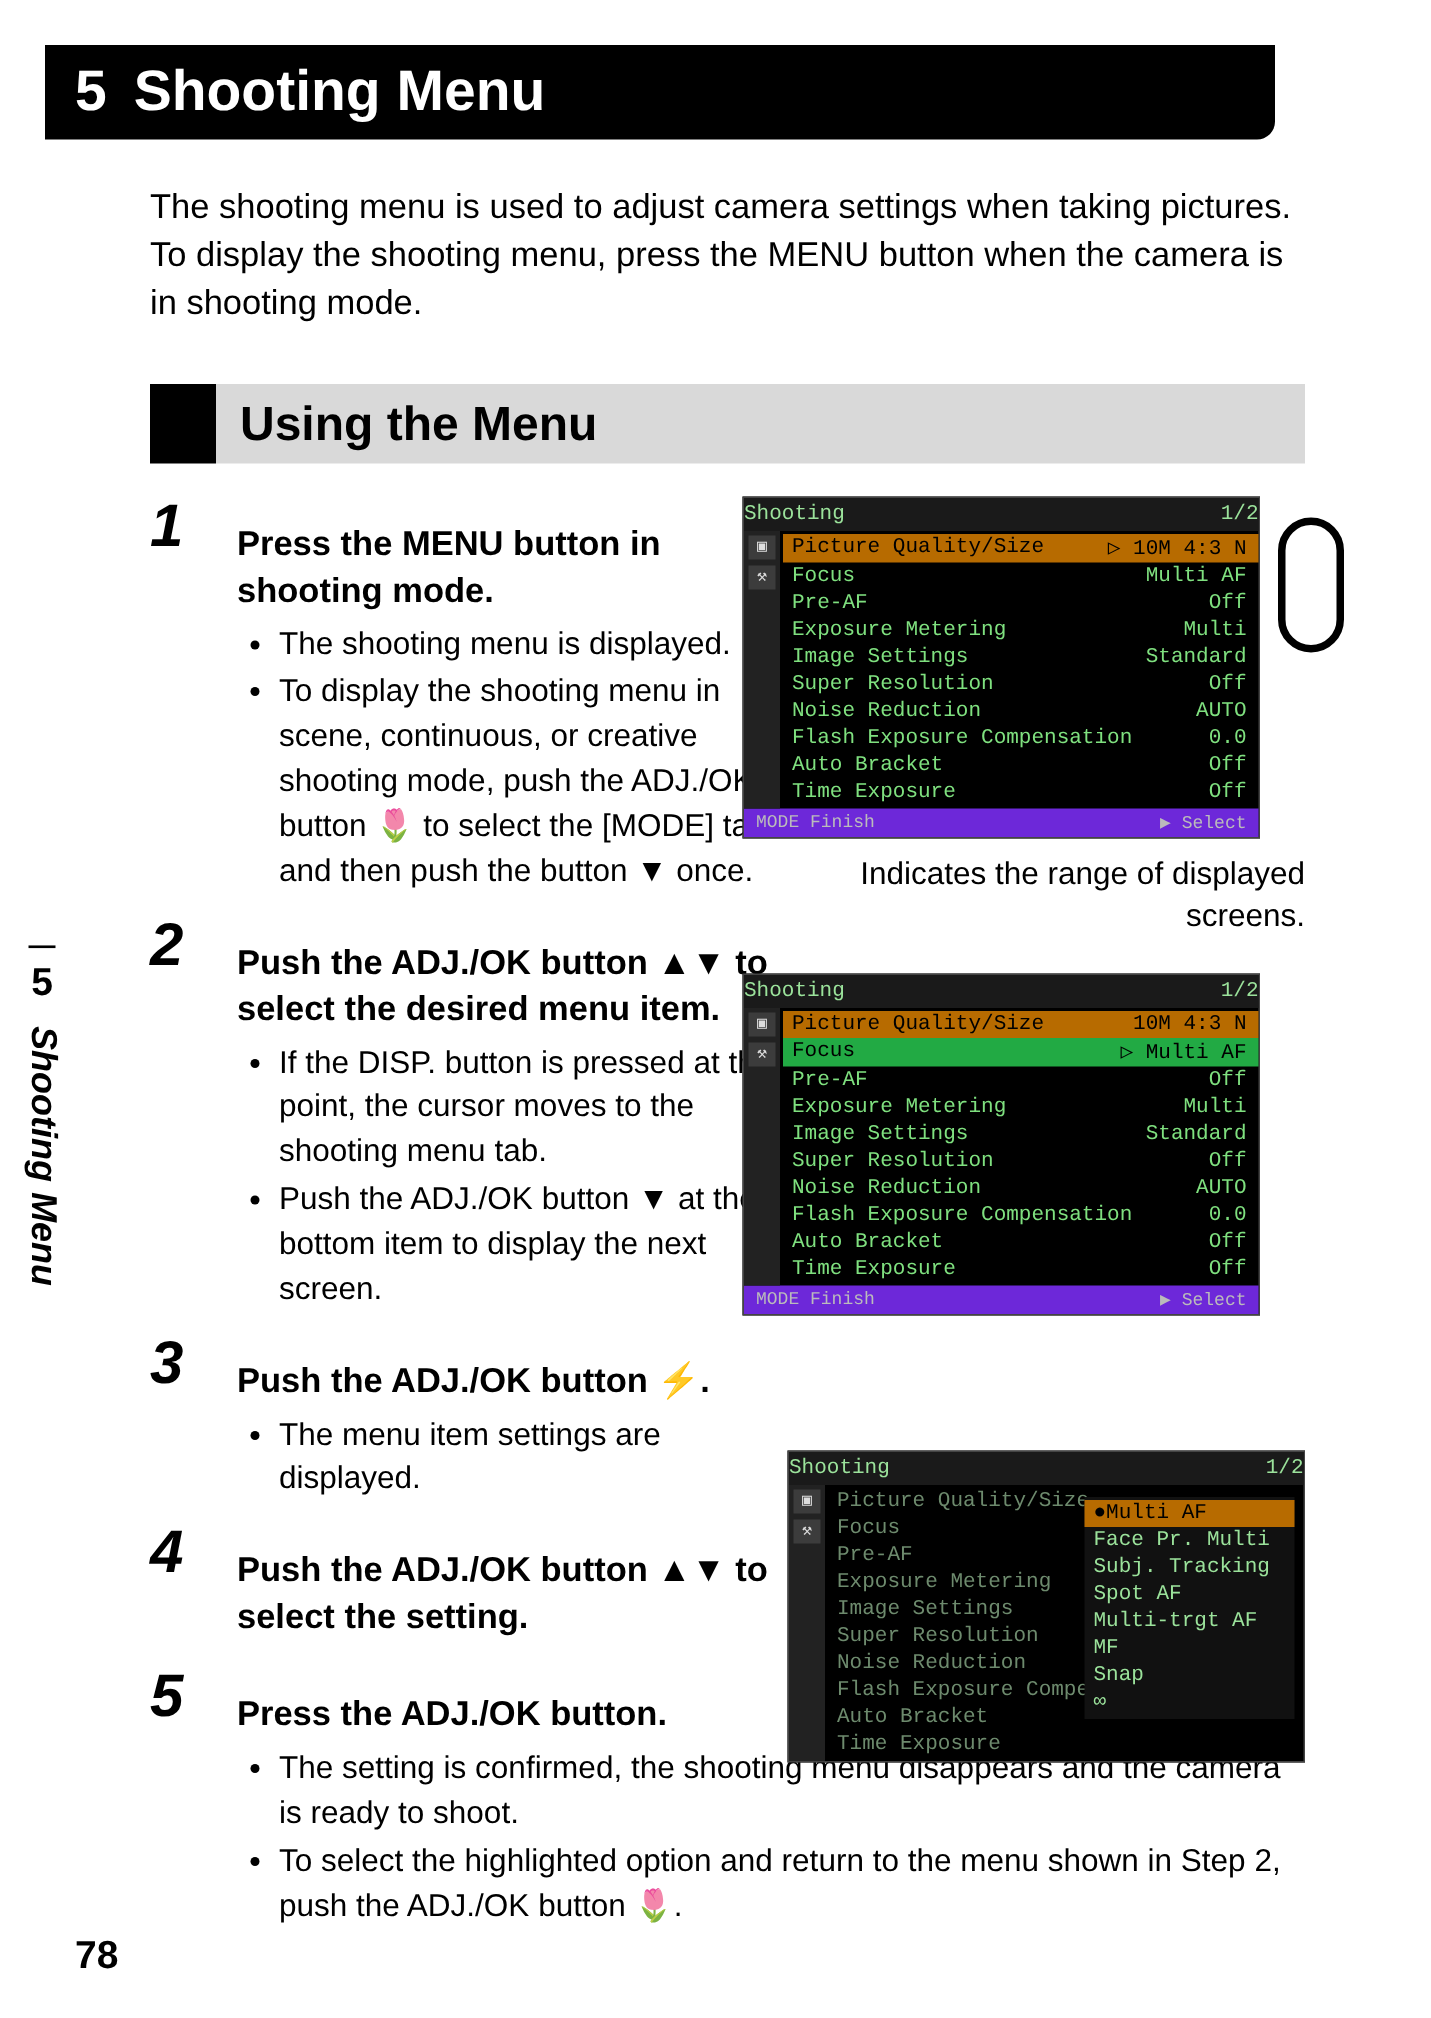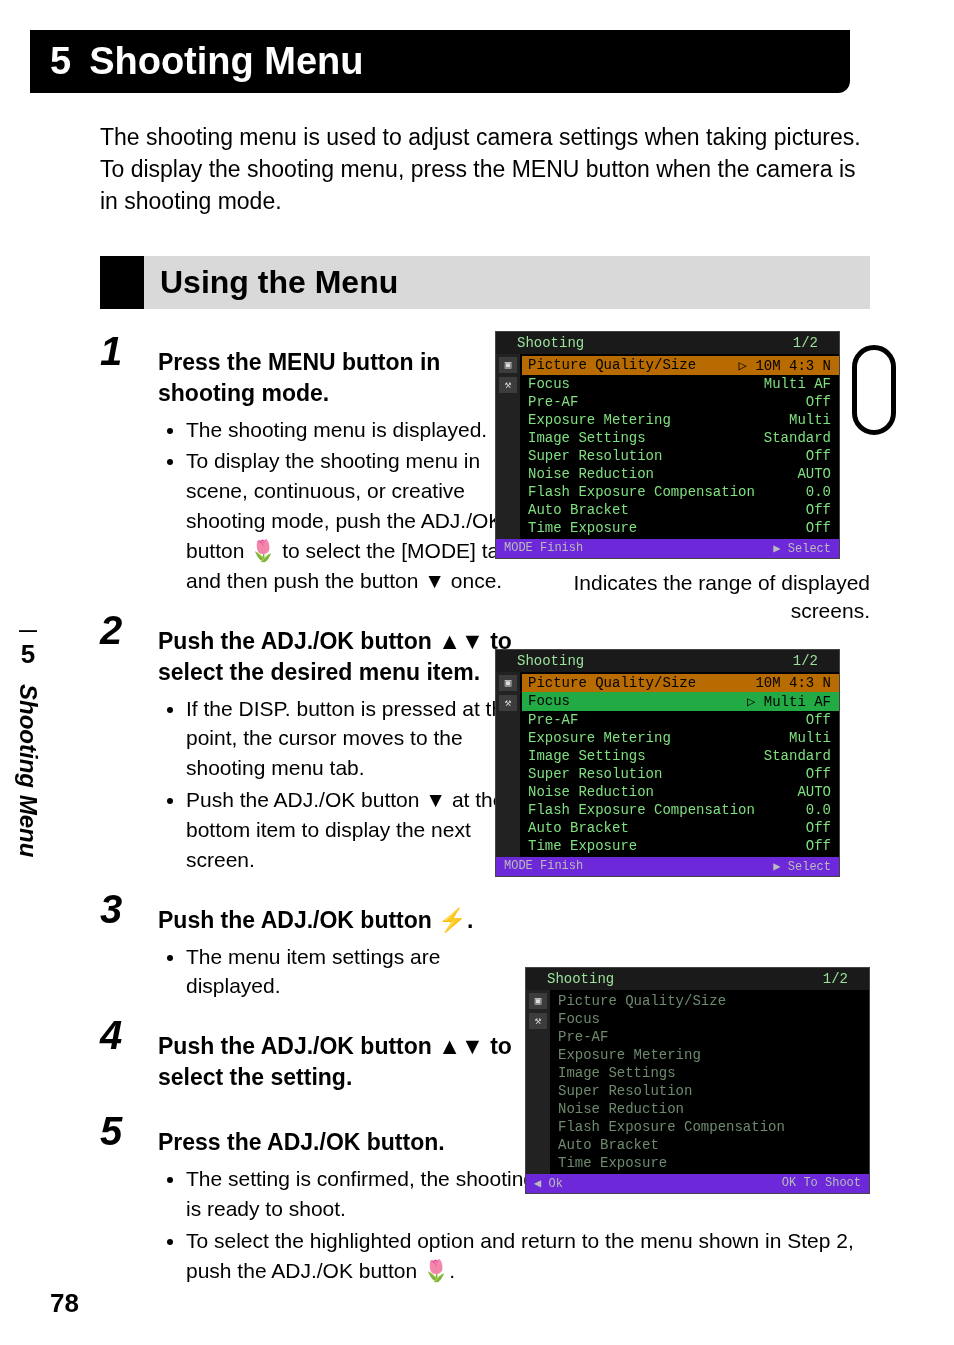--- a/index.html
+++ b/index.html
@@ -27,21 +27,21 @@
   .step-body ul { list-style: disc; margin-left: 28px; }
   .step-body li { font-size: 21px; line-height: 1.42; margin-bottom: 2px; }
 
   
   .narrow { max-width: 370px; }
 
   
   .shots-col { position: absolute; right: 0; top: 0; width: 375px; }
   .shot-wrap { position: relative; margin-bottom: 10px; }
   .shot { width: 345px; background: #000; color: #fff; font-family: "Courier New", monospace; font-size: 14px; border: 1px solid #444; position: relative; }
-  .shot-title { background: #1a1a1a; color: #9be29b; padding: 3px 21px; display:flex; justify-content:space-between; }
+  .shot-title { background: #1a1a1a; color: #9be29b; padding: 3px 0; display:flex; justify-content:space-between; }
   .shot-rows { padding: 2px 0 2px 26px; position: relative; }
   .shot-rows::before { content:""; position:absolute; left:0; top:0; bottom:0; width:24px; background:#222; }
   .shot-rows .icon-col { position:absolute; left:3px; top:3px; display:flex; flex-direction:column; gap:4px; }
   .shot-rows .icon-col span { display:block; width:18px; height:16px; background:#3c3c3c; font-size:11px; text-align:center; line-height:16px; color:#ddd;}
   .shot-row { display: flex; justify-content: space-between; padding: 1px 8px 1px 6px; color: #7fe07f; }
   .shot-row.hl { background: #b76b00; color: #000; }
   .shot-row.hl2 { background: #2a4; color:#000; }
   .shot-row.dim { color: #6d8a6d; }
   .shot-foot { background: #6d28d9; color: #bbb; padding: 2px 8px; display:flex; justify-content:space-between; font-size:12px;}
   .pager-circle { position:absolute; right:-26px; top:14px; width:44px; height:90px; border:5px solid #000; border-radius:22px; }
@@ -271,24 +271,30 @@
             </div>
             <div class="shot-row dim">
               <span>Auto Bracket</span>
               <span></span>
             </div>
             <div class="shot-row dim">
               <span>Time Exposure</span>
               <span></span>
             </div>
           </div>
-        <div class="shot-foot">
-          <span>◀ Ok</span>
-          <span>OK To Shoot</span>
-        </div>
+        <div class="focus-opts" id="shotCopts">
+            <div class="opt sel">●Multi AF</div>
+            <div class="opt">Face Pr. Multi</div>
+            <div class="opt">Subj. Tracking</div>
+            <div class="opt">Spot AF</div>
+            <div class="opt">Multi-trgt AF</div>
+            <div class="opt">MF</div>
+            <div class="opt">Snap</div>
+            <div class="opt">∞</div>
+          </div>
       </div>
     </div>
 
     <div class="step">
       <div class="step-num">3</div>
       <div class="step-body narrow">
         <div class="step-heading">Push the ADJ./OK button ⚡.</div>
         <ul>
           <li>The menu item settings are displayed.</li>
         </ul>

